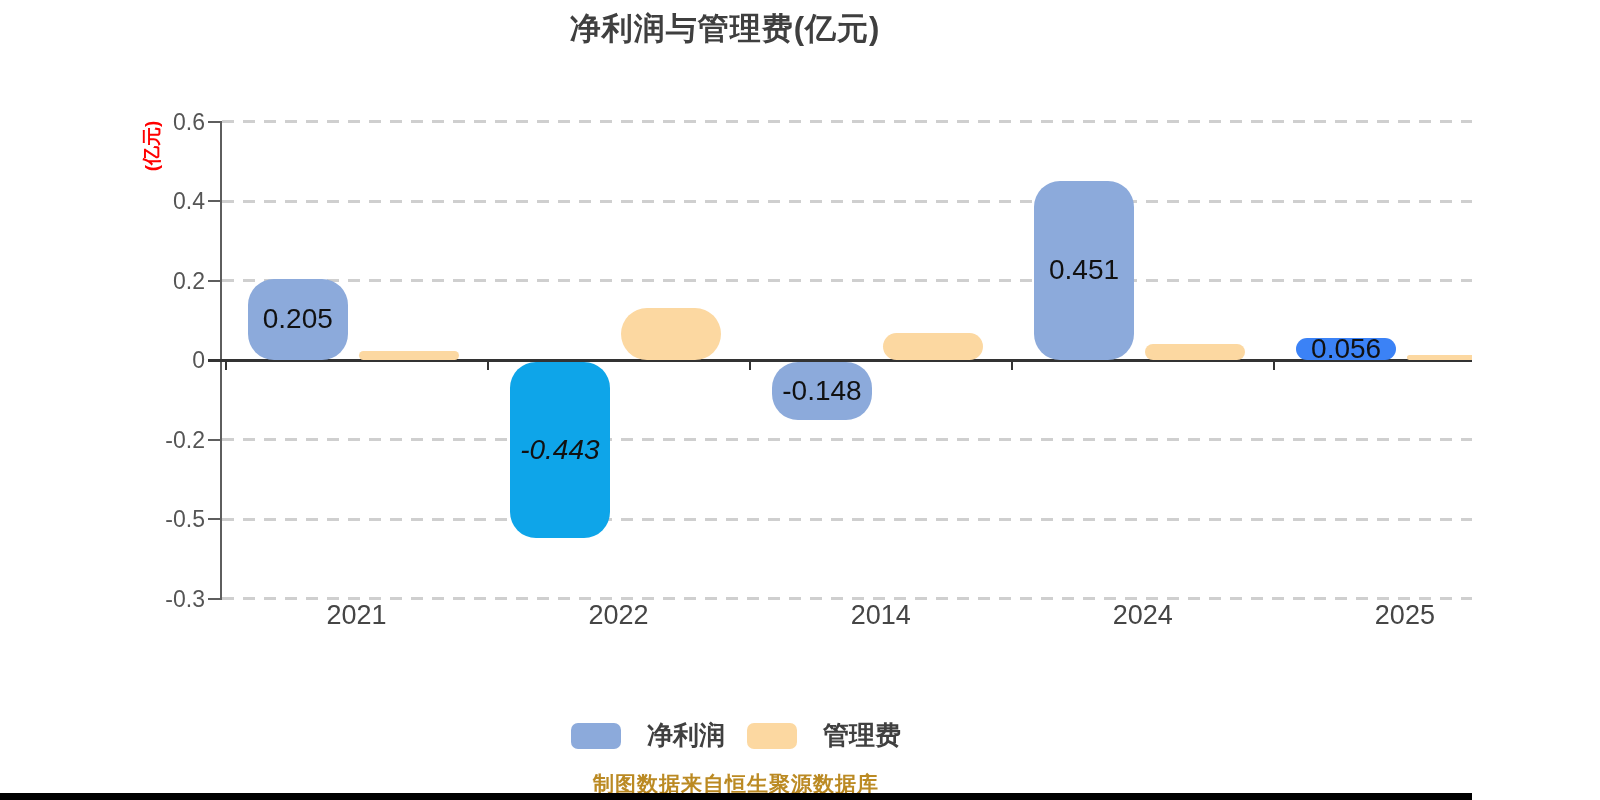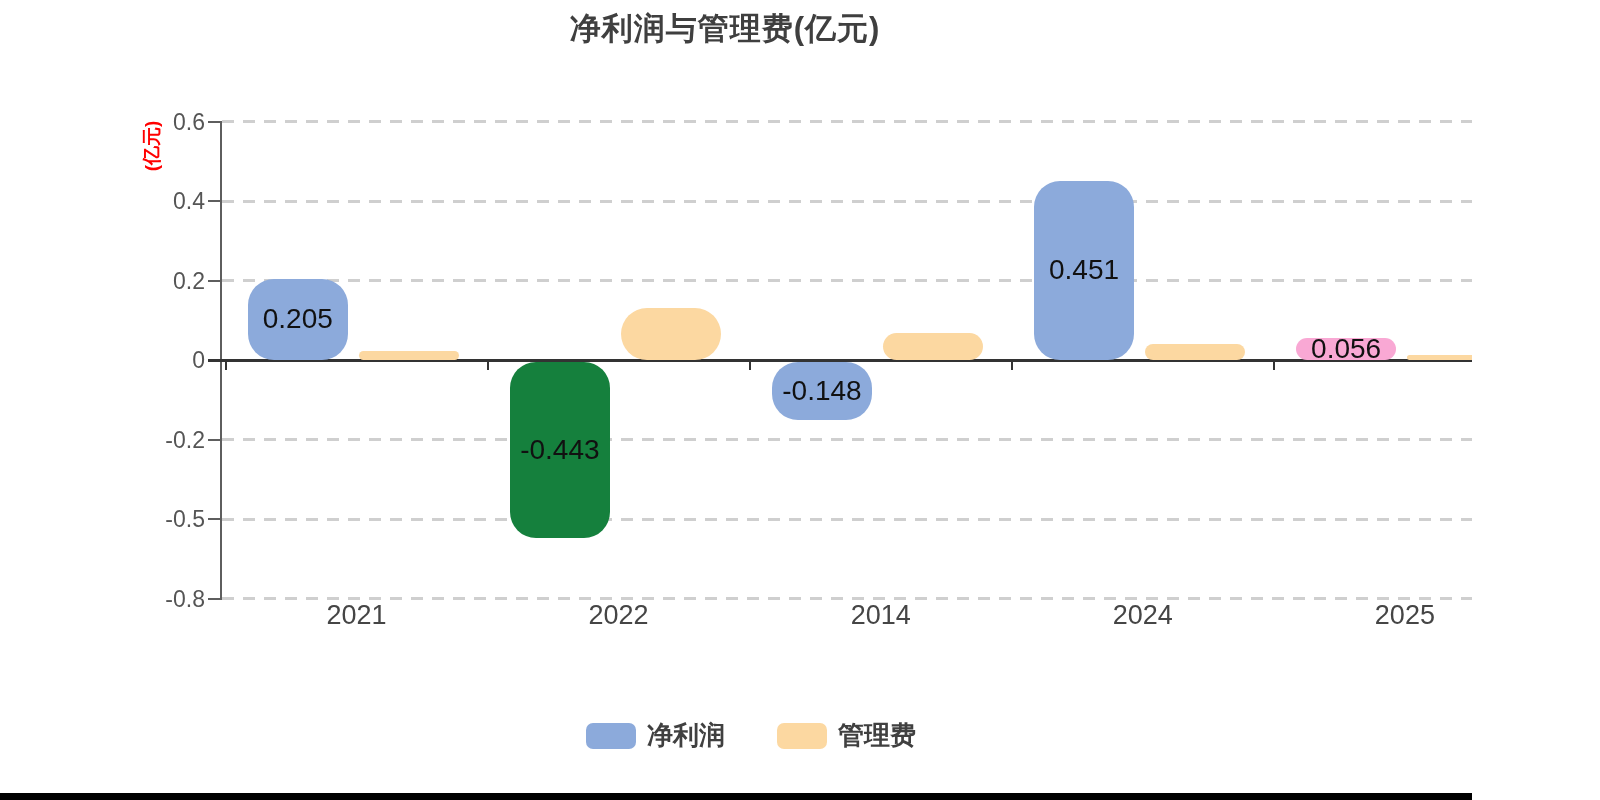--- a/index.html
+++ b/index.html
@@ -30,21 +30,21 @@
   }
   .bar{position:absolute;border-radius:26px;}
   .bar-label{
     position:absolute;left:50%;top:50%;transform:translate(-50%,-50%);
     font-size:28px;color:#111111;white-space:nowrap;
   }
   .legend{
     position:absolute;left:0;right:0;top:718px;display:flex;justify-content:center;
     align-items:center;gap:22px;
   }
-  .legend-item{display:flex;align-items:center;gap:11px;cursor:pointer;margin-left:30px;}
+  .legend-item{display:flex;align-items:center;gap:26px;cursor:pointer;}
   .legend-swatch{width:50px;height:26px;border-radius:7px;}
   .legend-text{font-size:26px;font-weight:bold;color:#404040;}
   .source-note{
     position:absolute;left:0;right:0;top:770px;text-align:center;
     font-size:21px;font-weight:bold;color:#bb8a23;letter-spacing:1px;
   }
   .bottom-strip{position:absolute;left:0;right:0;bottom:0;height:7px;background:#000000;}
 </style>
 </head>
 <body>
@@ -66,61 +66,62 @@
       <div class="y-tick" style="left: 208px; top: 359px;"></div>
       <div class="y-tick-label" style="left: 59px; top: 360px;">0</div>
       <div class="gridline" style="left: 222px; top: 438px; width: 1314px;"></div>
       <div class="y-tick" style="left: 208px; top: 438.5px;"></div>
       <div class="y-tick-label" style="left: 59px; top: 439.5px;">-0.2</div>
       <div class="gridline" style="left: 222px; top: 517.5px; width: 1314px;"></div>
       <div class="y-tick" style="left: 208px; top: 518px;"></div>
       <div class="y-tick-label" style="left: 59px; top: 519px;">-0.5</div>
       <div class="gridline" style="left: 222px; top: 597px; width: 1314px;"></div>
       <div class="y-tick" style="left: 208px; top: 597.5px;"></div>
-      <div class="y-tick-label" style="left: 59px; top: 598.5px;">-0.8</div>
+      <div class="y-tick-label" style="left: 59px; top: 598.5px;">-0.3</div>
       <div class="y-axis-line" style="left: 220px; top: 121.5px; height: 477px;"></div>
       <div class="zero-line" style="left: 208px; top: 358.5px; width: 1328px;"></div>
       <div class="x-tick" style="left: 224.5px; top: 360px;"></div>
       <div class="x-tick" style="left: 486.6px; top: 360px;"></div>
       <div class="x-tick" style="left: 748.7px; top: 360px;"></div>
       <div class="x-tick" style="left: 1010.8px; top: 360px;"></div>
       <div class="x-tick" style="left: 1272.9px; top: 360px;"></div>
       <div class="x-tick" style="left: 1535px; top: 360px;"></div>
       <div class="bar" style="left: 247.5px; top: 278.512px; width: 100.5px; height: 81.4875px; background: rgb(140, 170, 219);">
         <div class="bar-label">0.205</div>
       </div>
       <div class="bar" style="left: 358.5px; top: 350.858px; width: 100.5px; height: 9.1425px; background: rgb(252, 216, 161);"></div>
       <div class="x-tick-label" style="left: 225.5px; top: 600px;">2021</div>
-      <div class="bar" style="left: 509.6px; top: 361.5px; width: 100.5px; height: 176.093px; background: #15803d;">
+      <div class="bar" style="left: 509.6px; top: 361.5px; width: 100.5px; height: 176.093px; background: #0ea5e9; font-style: italic;">
         <div class="bar-label">-0.443</div>
       </div>
       <div class="bar" style="left: 620.6px; top: 308.325px; width: 100.5px; height: 51.675px; background: rgb(252, 216, 161);"></div>
       <div class="x-tick-label" style="left: 487.6px; top: 600px;">2022</div>
       <div class="bar" style="left: 771.7px; top: 361.5px; width: 100.5px; height: 58.83px; background: rgb(140, 170, 219);">
         <div class="bar-label">-0.148</div>
       </div>
       <div class="bar" style="left: 882.7px; top: 332.97px; width: 100.5px; height: 27.03px; background: rgb(252, 216, 161);"></div>
       <div class="x-tick-label" style="left: 749.7px; top: 600px;">2014</div>
       <div class="bar" style="left: 1033.8px; top: 180.727px; width: 100.5px; height: 179.273px; background: rgb(140, 170, 219);">
         <div class="bar-label">0.451</div>
       </div>
       <div class="bar" style="left: 1144.8px; top: 344.1px; width: 100.5px; height: 15.9px; background: rgb(252, 216, 161);"></div>
       <div class="x-tick-label" style="left: 1011.8px; top: 600px;">2024</div>
-      <div class="bar" style="left: 1295.9px; top: 337.74px; width: 100.5px; height: 22.26px; background: #f9a8d4;">
+      <div class="bar" style="left: 1295.9px; top: 337.74px; width: 100.5px; height: 22.26px; background: #3b82f6;">
         <div class="bar-label">0.056</div>
       </div>
       <div class="bar" style="left: 1406.9px; top: 354.832px; width: 100.5px; height: 5.1675px; background: rgb(252, 216, 161);"></div>
       <div class="x-tick-label" style="left: 1273.9px; top: 600px;">2025</div>
     </div>
 
   <div class="legend">
     <div class="legend-item">
       <span class="legend-swatch" style="background: rgb(140, 170, 219);"></span>
       <span class="legend-text">净利润</span>
     </div>
     <div class="legend-item">
       <span class="legend-swatch" style="background: rgb(252, 216, 161);"></span>
       <span class="legend-text">管理费</span>
     </div>
   </div>
 
+  <div class="source-note">制图数据来自恒生聚源数据库</div>
   <div class="bottom-strip"></div>
 </div>
 
 </body></html>

